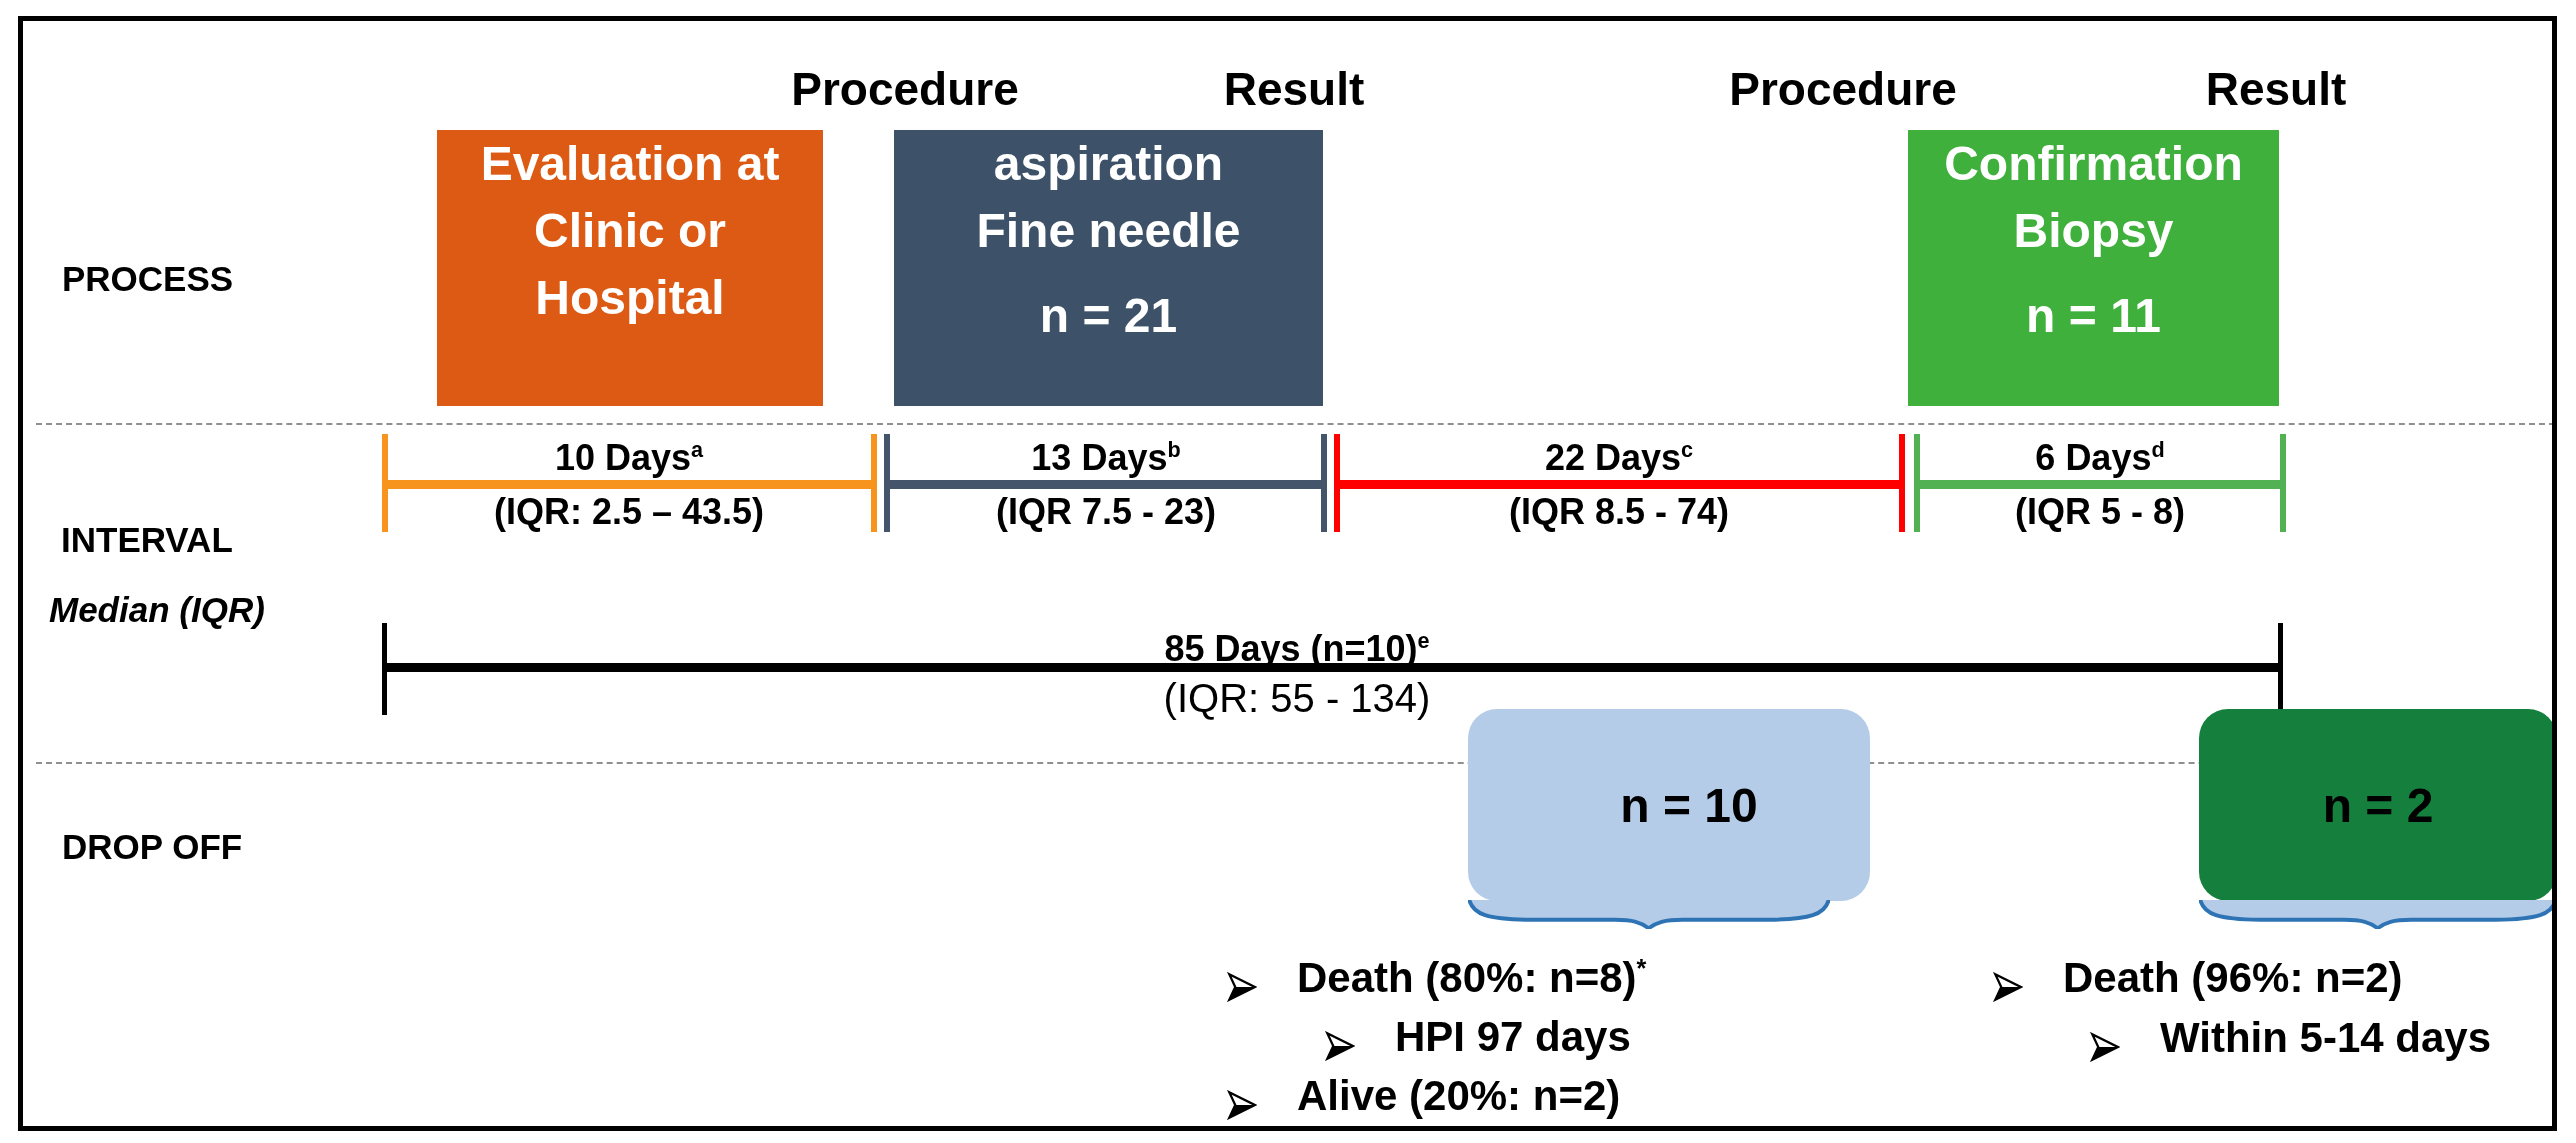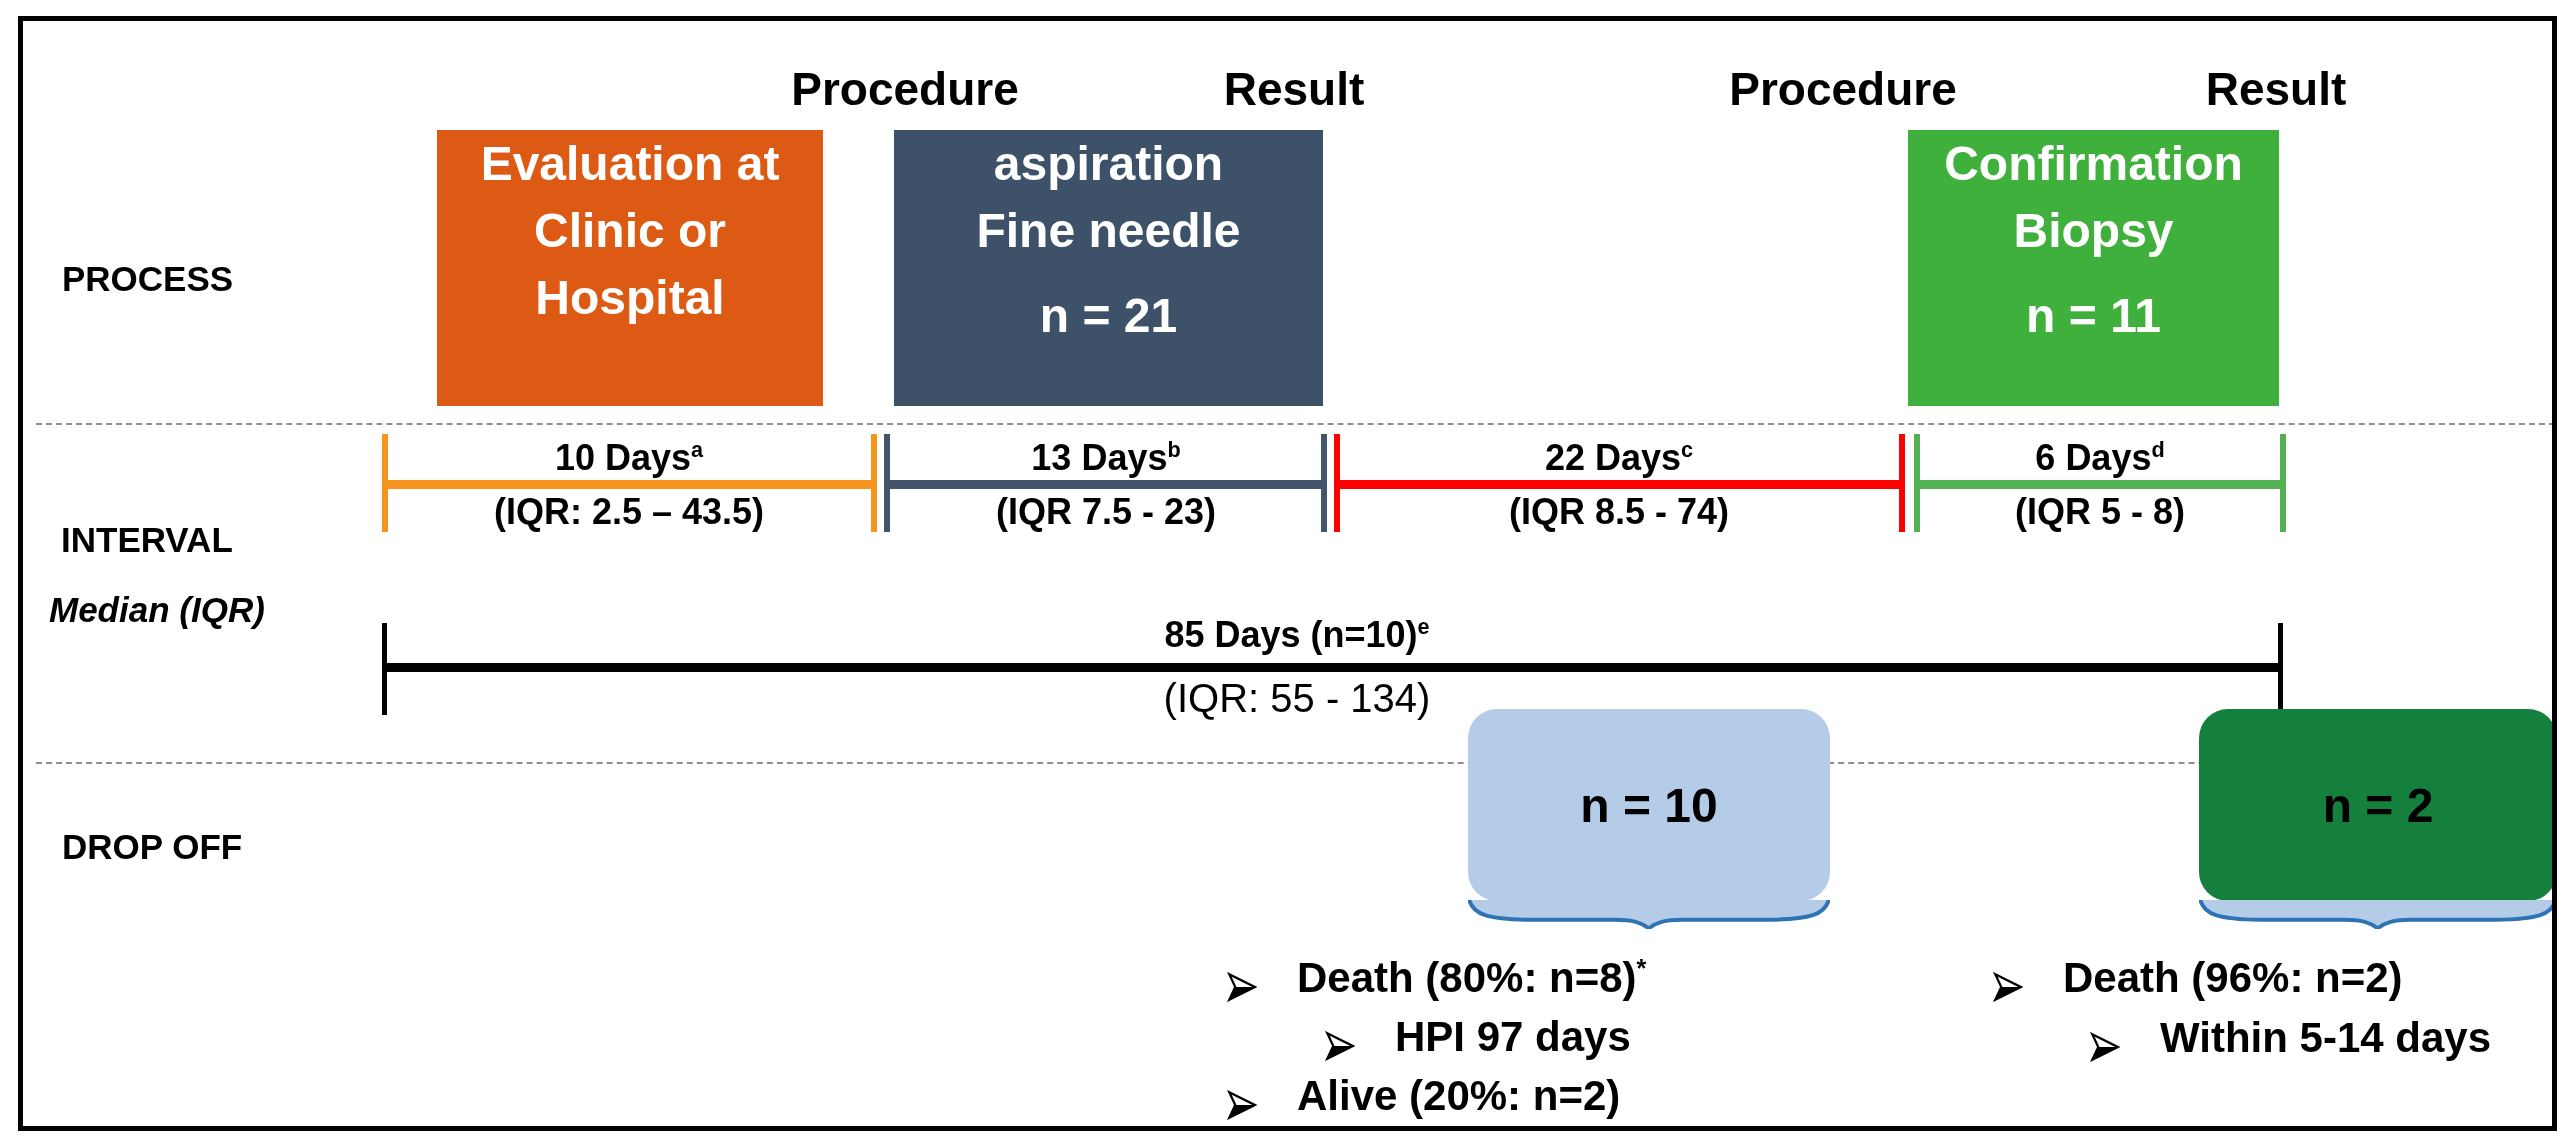--- a/index.html
+++ b/index.html
@@ -21,21 +21,21 @@
             border-top:2px dashed #8f8f8f;}
   .tick{position:absolute; width:5.9px; top:434px; height:98px;}
   .bar{position:absolute; top:480px; height:9px;}
   .ivl-dur{position:absolute; top:437px; transform:translateX(-50%);
            font-size:36px; font-weight:bold; white-space:nowrap;}
   .ivl-iqr{position:absolute; top:491px; transform:translateX(-50%);
            font-size:36px; font-weight:bold; white-space:nowrap;}
   sup{font-size:60%;}
   .ovl-bar{position:absolute; left:383px; top:663px; width:1897px; height:8.5px; background:#000;}
   .ovl-tick{position:absolute; width:5.2px; background:#000;}
-  .ovl-dur{position:absolute; top:614px; left:1297px; transform:translateX(-50%);
+  .ovl-dur{position:absolute; top:628px; left:1297px; transform:translateX(-50%);
            font-size:36px; font-weight:bold; white-space:nowrap;}
   .ovl-iqr{position:absolute; top:676px; left:1297px; transform:translateX(-50%);
            font-size:40px; font-weight:normal; white-space:nowrap;}
   .callout{position:absolute; top:709px; width:362px; height:192px; border-radius:29px;
            display:flex; align-items:center; justify-content:center;
            font-size:48px; font-weight:bold;}
   .brace{position:absolute; top:900px; width:362px; height:29px;}
   .bullet-row{position:absolute; height:59px; display:flex; align-items:flex-end; gap:40px;
               font-size:42px; font-weight:bold; white-space:nowrap;}
   .arrow-svg{width:30px; height:30px; flex:0 0 auto;}
@@ -97,21 +97,21 @@
   <div class="bar" style="left: 1914px; width: 372px; background-color: rgb(82, 177, 82);"></div>
   <div class="ivl-dur" style="left:2100px"><span>6 Days</span><sup>d</sup></div>
   <div class="ivl-iqr" style="left:2100px">(IQR 5 - 8)</div>
 
   <div class="ovl-tick" style="left:382px; top:623px; height:92px"></div>
   <div class="ovl-tick" style="left:2278px; top:623px; height:104px"></div>
   <div class="ovl-bar"></div>
   <div class="ovl-dur"><span>85 Days (n=10)</span><sup>e</sup></div>
   <div class="ovl-iqr">(IQR: 55 - 134)</div>
 
-  <div class="callout" style="left: 1468px; background-color: rgb(181, 204, 233);">
+  <div class="callout" style="left: 1468px; background-color: rgb(181, 204, 233); padding-left: 40px;">
     <span>n = 10</span>
   </div>
   <svg class="brace" style="left:1468px" viewBox="0 0 557 44" preserveAspectRatio="none">
     <path d="M2,0 C8,22 30,29 95,30 L226,30 C254,30 266,34 278,43 C290,34 302,30 330,30 L462,30 C527,29 549,22 555,0 L2,0 Z" stroke="none" style="fill: rgb(181, 204, 233);"></path>
     <path d="M2,0 C8,22 30,29 95,30 L226,30 C254,30 266,34 278,43 C290,34 302,30 330,30 L462,30 C527,29 549,22 555,0" fill="none" stroke-width="6" stroke-linecap="round" style="stroke: rgb(46, 116, 181);"></path>
   </svg>
 
   <div class="callout" style="left: 2199px; width: 358px; background-color: #15803d;">
     <span>n = 2</span>
   </div>

